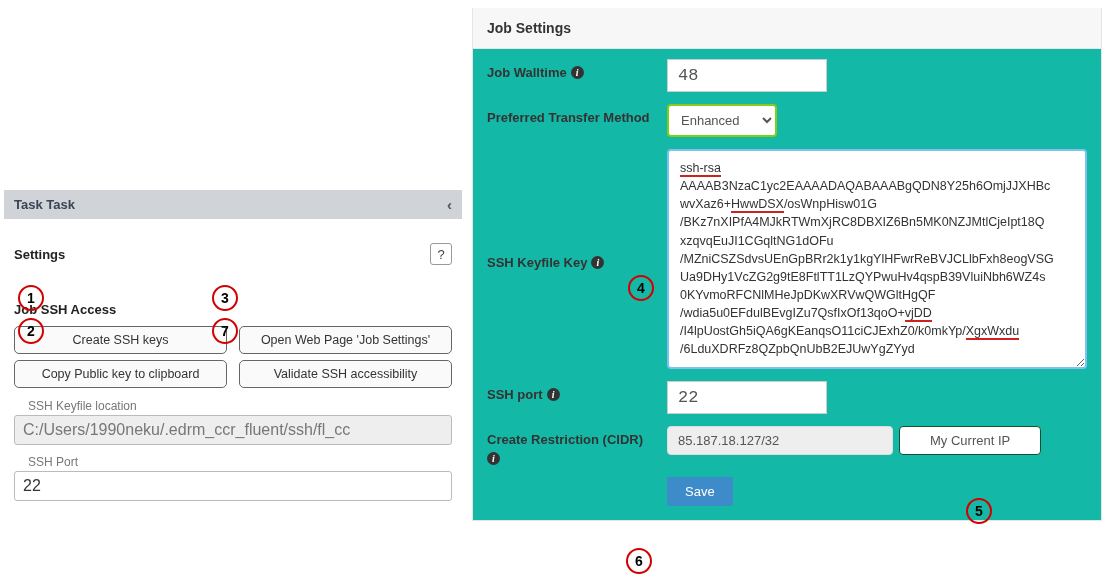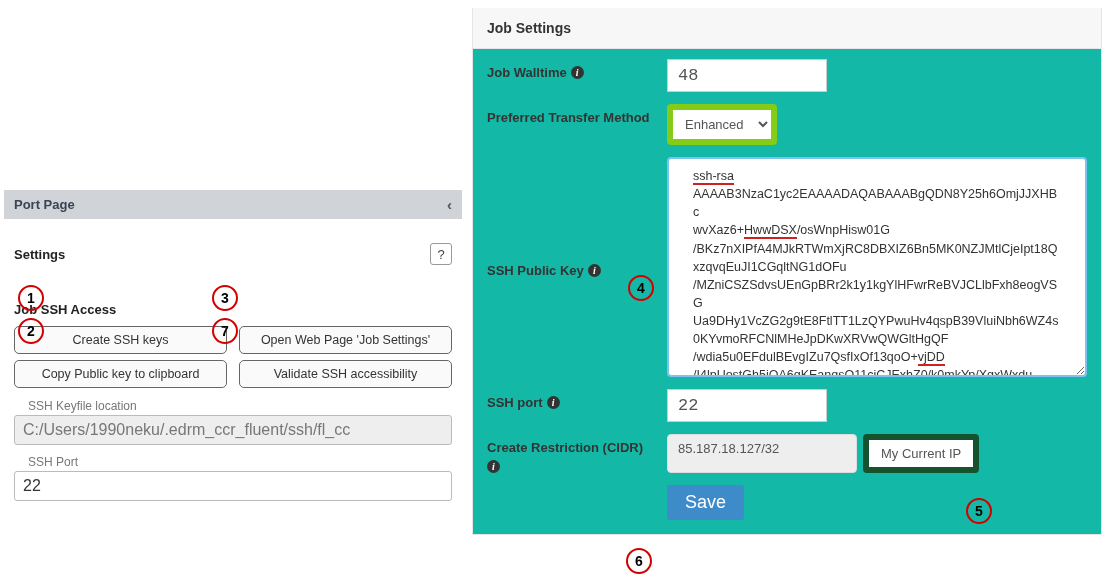--- a/index.html
+++ b/index.html
@@ -149,70 +149,70 @@
     border: 1px solid #ccc;
     border-radius: 0;
     padding: 6px 10px;
     font-size: 17px;
     color: #555;
     background: #fff;
     font-family: Liberation Mono, monospace;
   }
   .rin.w160 { width: 160px; }
   .rselect {
-    border: 6px solid #84cc16;
+    border: 2px solid #84cc16;
     border-radius: 4px;
     padding: 6px 8px;
     font-size: 13px;
     color: #555;
     background: #fff;
     width: 110px;
   }
   .ssh-textarea {
     flex: 1;
     border: 2px solid #7ec3f0;
     border-radius: 4px;
-    padding: 8px 24px;
+    padding: 8px 11px;
     font-size: 12.5px;
     color: #333;
     background: #fff;
     height: 220px;
     overflow-y: scroll;
     resize: both;
     word-break: break-all;
     line-height: 1.45;
   }
   .ssh-textarea .ulink { color: #333; border-bottom: 2px solid #c22; }
   .cidr-row {
     display: flex;
     gap: 6px;
   }
   .cidr-val {
     background: #eee;
     border: 1px solid #ddd;
     border-radius: 4px;
     padding: 6px 10px;
-    width: 190px;
+    width: 226px;
     color: #555;
   }
   .cidr-btn {
     background: #fff;
-    border: 6px solid #14532d;
+    border: 1px solid #14532d;
     border-radius: 4px;
-    padding: 6px 12px;
+    padding: 6px 30px;
     color: #555;
     cursor: pointer;
   }
   .save-btn {
     background: #3d8bc9;
     color: #fff;
     border: none;
     border-radius: 3px;
     padding: 7px 18px;
-    font-size: 18px;
+    font-size: 13px;
     cursor: pointer;
     text-align: right;
   }
   
   .anno {
     position: absolute;
     width: 26px; height: 26px;
     border: 2.5px solid #d30000;
     border-radius: 50%;
     display: flex;
@@ -224,21 +224,21 @@
     background: transparent;
     z-index: 50;
     pointer-events: none;
   }
 </style>
 </head>
 <body>
 
 <div class="left-panel">
   <div class="taskpage-header">
-    <span>Port Page</span>
+    <span>Task Task</span>
     <span class="chev">‹</span>
   </div>
   <div class="settings-row">
     <span class="title">Settings</span>
     <div class="help-btn">?</div>
   </div>
   <div class="section-title">Job SSH Access</div>
 
   <div class="btn-row">
     <div class="gbtn">Create SSH keys</div>
@@ -274,21 +274,21 @@
     <div class="col-label">
       <span>Preferred Transfer Method</span>
     </div>
     <select class="rselect">
       <option>Enhanced</option>
     </select>
   </div>
 
   <div class="form-row" style="align-items:center;">
     <div class="col-label" style="align-self:center;">
-      <span>SSH Public Key</span>
+      <span>SSH Keyfile Key</span>
       <span class="info-icon">i</span>
     </div>
     <div class="ssh-textarea" id="ssh-textarea"><span class="ulink">ssh-rsa</span> <br>AAAAB3NzaC1yc2EAAAADAQABAAABgQDN8Y25h6OmjJJXHBc<br>wvXaz6+<span class="ulink">HwwDSX</span>/osWnpHisw01G<br>/BKz7nXIPfA4MJkRTWmXjRC8DBXIZ6Bn5MK0NZJMtlCjeIpt18Q<br>xzqvqEuJI1CGqltNG1dOFu<br>/MZniCSZSdvsUEnGpBRr2k1y1kgYlHFwrReBVJCLlbFxh8eogVSG<br>Ua9DHy1VcZG2g9tE8FtlTT1LzQYPwuHv4qspB39VluiNbh6WZ4s<br>0KYvmoRFCNlMHeJpDKwXRVwQWGltHgQF<br>/wdia5u0EFdulBEvgIZu7QsfIxOf13qoO+<span class="ulink">vjDD</span><br>/I4lpUostGh5iQA6gKEanqsO11ciCJExhZ0/k0mkYp/<span class="ulink">XgxWxdu</span><br>/6LduXDRFz8QZpbQnUbB2EJUwYgZYyd</div>
   </div>
 
   <div class="form-row">
     <div class="col-label">
       <span>SSH port</span>
       <span class="info-icon">i</span>
     </div>

